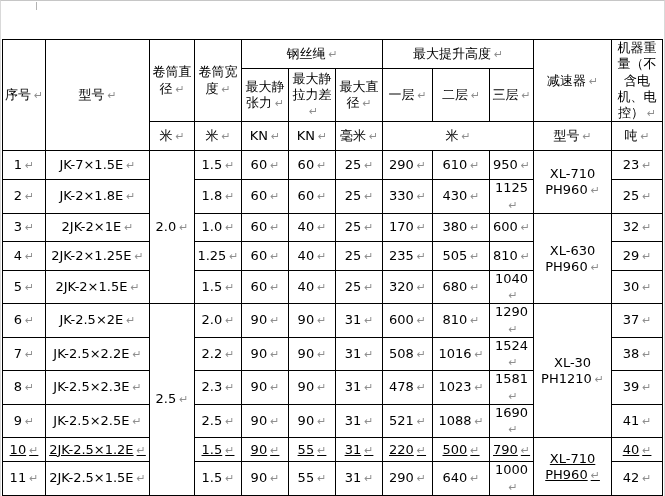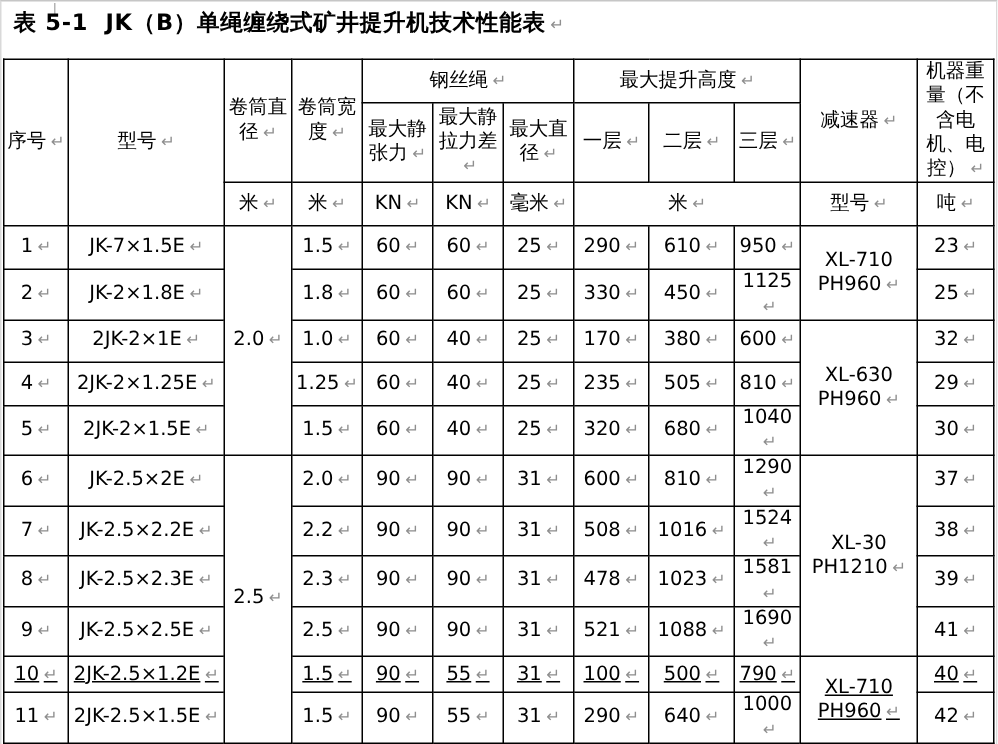--- a/index.html
+++ b/index.html
@@ -42,21 +42,20 @@
     overflow:hidden; word-break:break-all;
   }
   .perf .reducer-line { line-height:1.22; }
 </style>
 </head>
 <body>
 
 <div class="page">
   <div class="corner-mark"></div>
 
-  <div class="doc-title"><span>表 5-1  JK（B）单绳缠绕式矿井提升机技术性能表</span><span class="pmark">↵</span></div>
 
   <table class="perf">
     <colgroup>
       <col style="width:43px">
         <col style="width:104px">
         <col style="width:45px">
         <col style="width:47px">
       <col style="width:47px">
         <col style="width:47px">
         <col style="width:47px">
@@ -115,21 +114,21 @@
           <td><span>23</span><span class="pmark">↵</span></td>
         </tr>
         <tr style="height: 29px;">
           <td><span>2</span><span class="pmark">↵</span></td>
           <td><span>JK-2×1.8E</span><span class="pmark">↵</span></td>
           <td><span>1.8</span><span class="pmark">↵</span></td>
           <td><span>60</span><span class="pmark">↵</span></td>
           <td><span>60</span><span class="pmark">↵</span></td>
           <td><span>25</span><span class="pmark">↵</span></td>
           <td><span>330</span><span class="pmark">↵</span></td>
-          <td><span>450</span><span class="pmark">↵</span></td>
+          <td><span>430</span><span class="pmark">↵</span></td>
           <td><span>1125</span><span class="pmark">↵</span></td>
           <td><span>25</span><span class="pmark">↵</span></td>
         </tr>
         <tr style="height: 28px;">
           <td><span>3</span><span class="pmark">↵</span></td>
           <td><span>2JK-2×1E</span><span class="pmark">↵</span></td>
           <td><span>1.0</span><span class="pmark">↵</span></td>
           <td><span>60</span><span class="pmark">↵</span></td>
           <td><span>40</span><span class="pmark">↵</span></td>
           <td><span>25</span><span class="pmark">↵</span></td>
@@ -219,21 +218,21 @@
           <td><span>1690</span><span class="pmark">↵</span></td>
           <td><span>41</span><span class="pmark">↵</span></td>
         </tr>
         <tr style="height: 24px; text-decoration: underline;">
           <td><span>10</span><span class="pmark">↵</span></td>
           <td><span>2JK-2.5×1.2E</span><span class="pmark">↵</span></td>
           <td><span>1.5</span><span class="pmark">↵</span></td>
           <td><span>90</span><span class="pmark">↵</span></td>
           <td><span>55</span><span class="pmark">↵</span></td>
           <td><span>31</span><span class="pmark">↵</span></td>
-          <td><span>100</span><span class="pmark">↵</span></td>
+          <td><span>220</span><span class="pmark">↵</span></td>
           <td><span>500</span><span class="pmark">↵</span></td>
           <td><span>790</span><span class="pmark">↵</span></td>
           <td rowspan="2">
             <div class="reducer-line"><span>XL-710</span></div>
             <div class="reducer-line"><span>PH960</span><span class="pmark">↵</span></div>
           </td>
           <td><span>40</span><span class="pmark">↵</span></td>
         </tr>
         <tr style="height: 23px;">
           <td><span>11</span><span class="pmark">↵</span></td>

